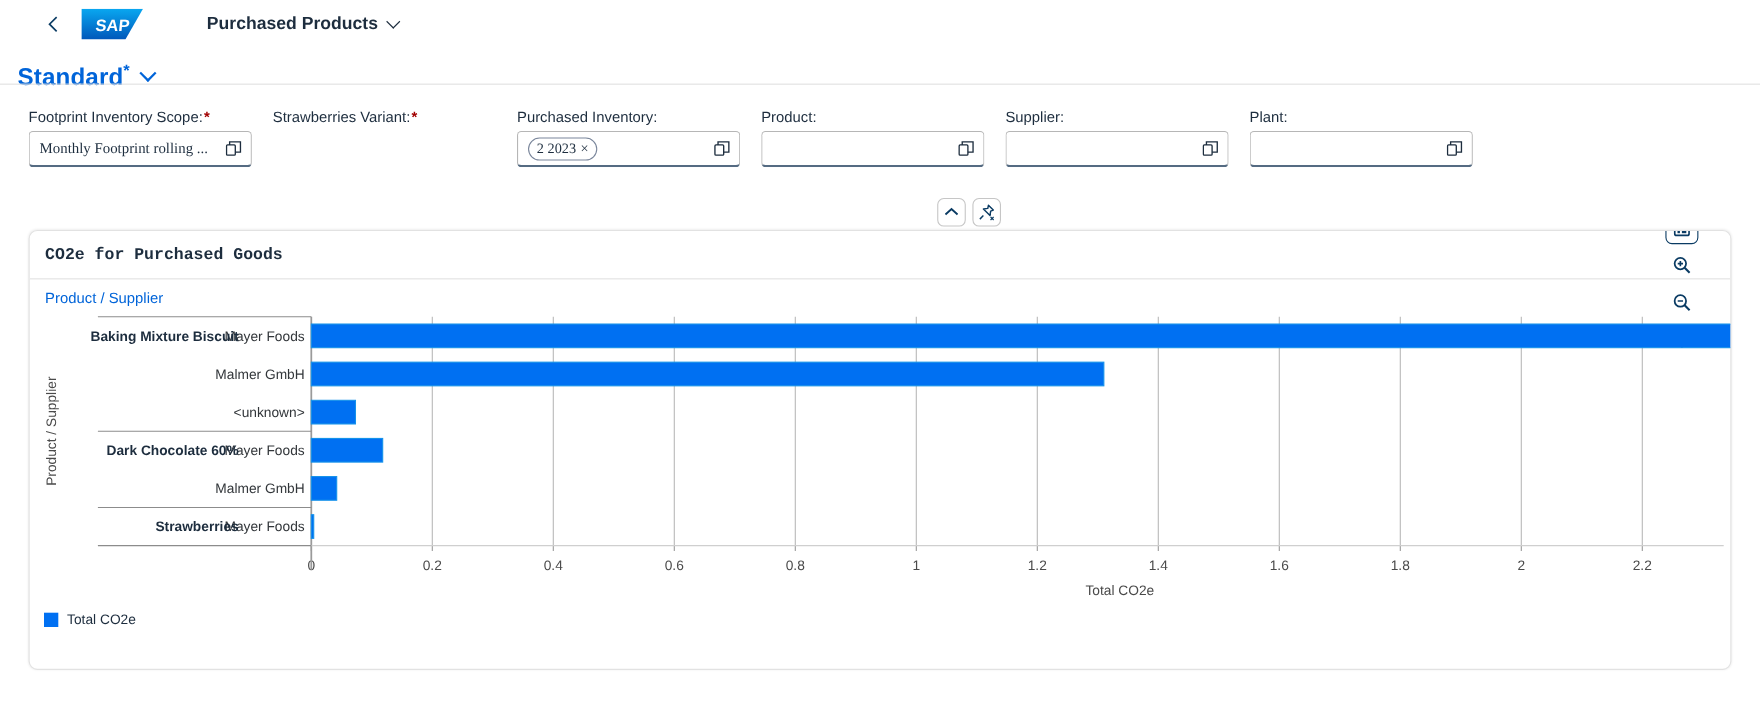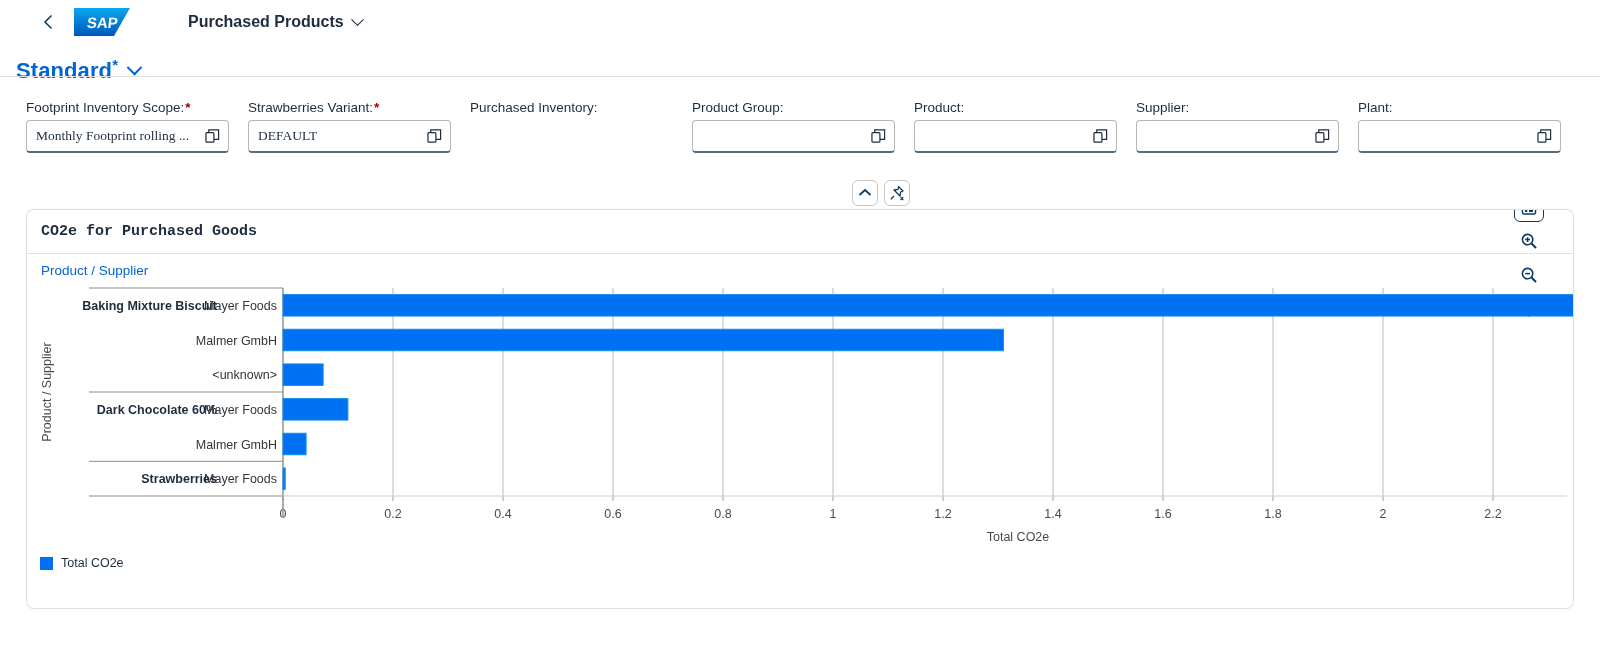--- a/index.html
+++ b/index.html
@@ -183,47 +183,38 @@
           <rect x="1" y="4.5" width="8.5" height="10" fill="none" stroke="#1d2d3e" stroke-width="1.3" rx="1"></rect>
           <path d="M4 4.5 V1.5 H14.5 V11.5 H9.5" fill="none" stroke="#1d2d3e" stroke-width="1.3"></path>
         </svg>
       </div>
     </div>
 
     <div class="filter-field">
       <div class="filter-label">
         <span>Strawberries Variant:</span><span class="req">*</span>
       </div>
+    </div>
+
+    <div class="filter-field">
+      <div class="filter-label">
+        <span>Purchased Inventory:</span>
+      </div>
       <div class="filter-input">
-        <span class="txt">DEFAULT</span>
+        <span class="token">
+          <span>2 2023</span>
+          <span class="x">×</span>
+        </span>
         <svg class="vh-icon" viewBox="0 0 16 16">
           <rect x="1" y="4.5" width="8.5" height="10" fill="none" stroke="#1d2d3e" stroke-width="1.3" rx="1"></rect>
           <path d="M4 4.5 V1.5 H14.5 V11.5 H9.5" fill="none" stroke="#1d2d3e" stroke-width="1.3"></path>
         </svg>
       </div>
     </div>
 
-    <div class="filter-field">
-      <div class="filter-label">
-        <span>Purchased Inventory:</span>
-      </div>
-    </div>
-
-    <div class="filter-field">
-      <div class="filter-label">
-        <span>Product Group:</span>
-      </div>
-      <div class="filter-input">
-        <span class="txt"></span>
-        <svg class="vh-icon" viewBox="0 0 16 16">
-          <rect x="1" y="4.5" width="8.5" height="10" fill="none" stroke="#1d2d3e" stroke-width="1.3" rx="1"></rect>
-          <path d="M4 4.5 V1.5 H14.5 V11.5 H9.5" fill="none" stroke="#1d2d3e" stroke-width="1.3"></path>
-        </svg>
-      </div>
-    </div>
 
     <div class="filter-field">
       <div class="filter-label">
         <span>Product:</span>
       </div>
       <div class="filter-input">
         <span class="txt"></span>
         <svg class="vh-icon" viewBox="0 0 16 16">
           <rect x="1" y="4.5" width="8.5" height="10" fill="none" stroke="#1d2d3e" stroke-width="1.3" rx="1"></rect>
           <path d="M4 4.5 V1.5 H14.5 V11.5 H9.5" fill="none" stroke="#1d2d3e" stroke-width="1.3"></path>

